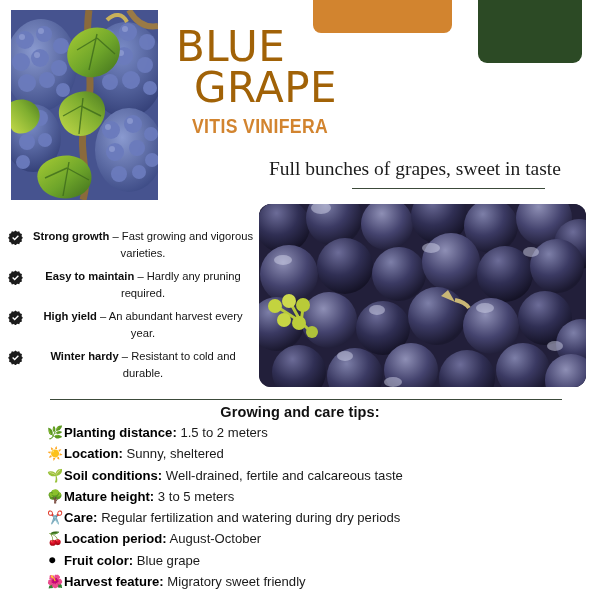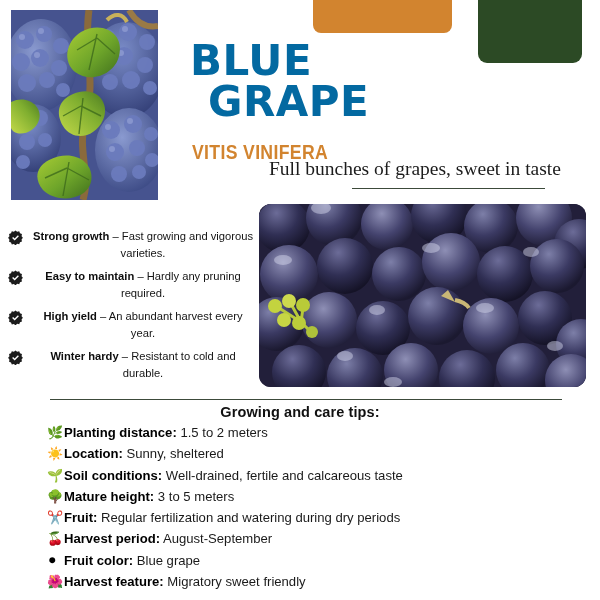--- a/index.html
+++ b/index.html
@@ -19,22 +19,22 @@
 
   
   .hero-img{position:absolute;left:11px;top:10px;width:147px;height:190px;
     overflow:hidden;background:#4a5f9a;}
   .hero-img svg{display:block;width:147px;height:190px;}
 
   
   .title-wrap{position:absolute;left:172px;top:22px;width:340px;}
   .title{
     font-family:"DejaVu Sans","Liberation Sans",sans-serif;
-    font-weight:bold;font-size:42px;line-height:0.98;
-    letter-spacing:0.5px;color:#0369a1;margin:18px;
+    font-weight:normal;font-size:42px;line-height:0.98;
+    letter-spacing:0.5px;color:#a16207;margin:4px;
   }
   .title .ln2{display:block;margin-left:18px;}
   .sci-name{
     margin:6px 0 0 20px;
     font-family:"Liberation Sans","DejaVu Sans",sans-serif;
     font-weight:bold;font-size:21px;letter-spacing:0.4px;
     color:#d2842f;transform:scaleX(.84);transform-origin:left center;
   }
 
   
@@ -327,26 +327,26 @@
       <span class="tx"><b>Soil conditions:</b> <span>Well-drained, fertile and calcareous taste</span></span>
     </div>
 
     <div class="tip">
       <span class="ic">🌳</span>
       <span class="tx"><b>Mature height:</b> <span>3 to 5 meters</span></span>
     </div>
 
     <div class="tip">
       <span class="ic">✂️</span>
-      <span class="tx"><b>Fruit:</b> <span>Regular fertilization and watering during dry periods</span></span>
+      <span class="tx"><b>Care:</b> <span>Regular fertilization and watering during dry periods</span></span>
     </div>
 
     <div class="tip">
       <span class="ic">🍒</span>
-      <span class="tx"><b>Harvest period:</b> <span>August-September</span></span>
+      <span class="tx"><b>Location period:</b> <span>August-October</span></span>
     </div>
 
     <div class="tip">
       <span class="ic">⚫</span>
       <span class="tx"><b>Fruit color:</b> <span>Blue grape</span></span>
     </div>
 
     <div class="tip">
       <span class="ic">🌺</span>
       <span class="tx"><b>Harvest feature:</b> <span>Migratory sweet friendly</span></span>

